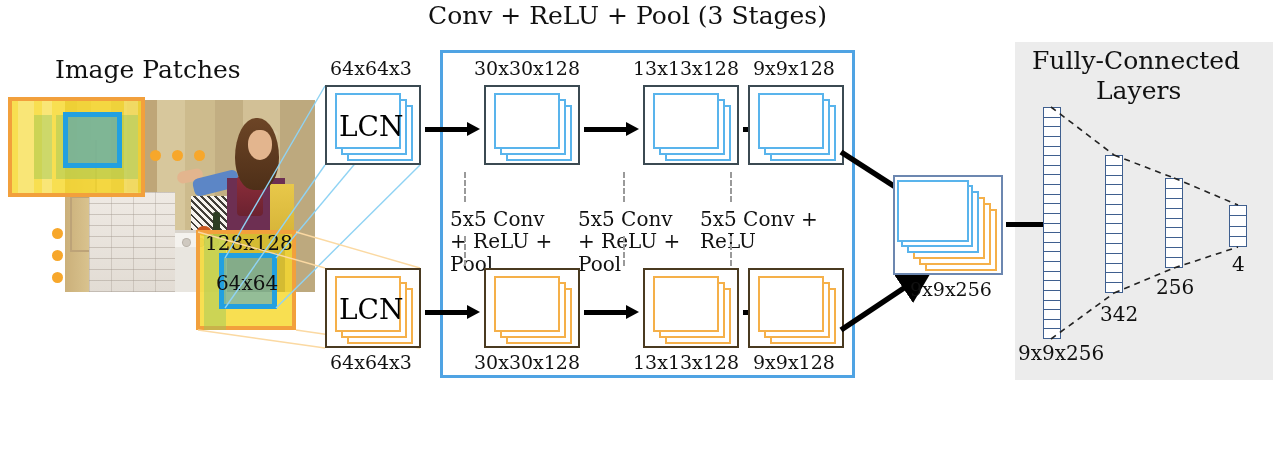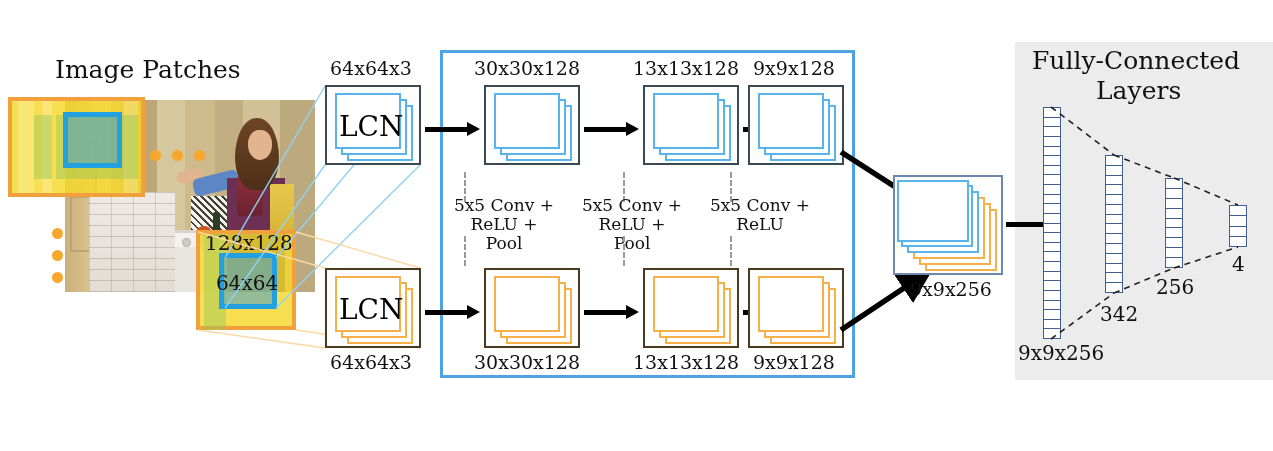--- a/index.html
+++ b/index.html
@@ -6,21 +6,21 @@
   body{width:1273px;height:451px;position:relative;overflow:hidden;
        font-family:"Liberation Serif","DejaVu Serif",serif;color:#000;}
   .fig{position:absolute;left:0;top:0;width:1273px;height:451px;}
 
   
   .lbl{position:absolute;white-space:nowrap;font-family:"DejaVu Serif",serif;
        color:#111;line-height:1.12;}
   .t-title{font-size:25px;}
   .t-section{font-size:25px;}
   .t-dim{font-size:19px;}
-  .t-op{font-size:17px;text-align:center;white-space:normal;}
+  .t-op{font-size:20px;text-align:left;white-space:normal;margin-top:12px;}
   .t-lcn{font-size:28px;}
   .t-patch{font-size:20px;}
   .t-fc{font-size:20px;}
   .caption{position:absolute;left:0;top:405px;width:1273px;text-align:center;
            font-size:28px;font-family:"Liberation Serif","DejaVu Serif",serif;color:#000;}
 
   
   .photo{position:absolute;overflow:hidden;}
   .photo-bg{position:absolute;left:0;top:0;width:100%;height:100%;
      background:
@@ -118,20 +118,21 @@
 </style>
 </head>
 <body>
 
 <div class="fig">
 
   <div class="graybox" style="left:1015px;top:42px;width:258px;height:338px;"></div>
 
   <div class="bluebox" style="left:440px;top:50px;width:415px;height:328px;"></div>
 
+  <div class="lbl t-section" style="left:428px;top:2px;">Conv + ReLU  + Pool (3 Stages)</div>
   <div class="lbl t-section" style="left:1032px;top:47px;">Fully-Connected</div>
   <div class="lbl t-title" style="left:55px;top:56px;">Image Patches</div>
   <div class="lbl t-section" style="left:1096px;top:77px;">Layers</div>
 
   <div class="photo" style="left:65px;top:100px;width:250px;height:192px;">
     <div class="photo-bg"></div>
     <div class="photo-door"></div>
     <div class="photo-brick"></div>
     <div class="photo-grid"></div>
     <div class="photo-stove">

